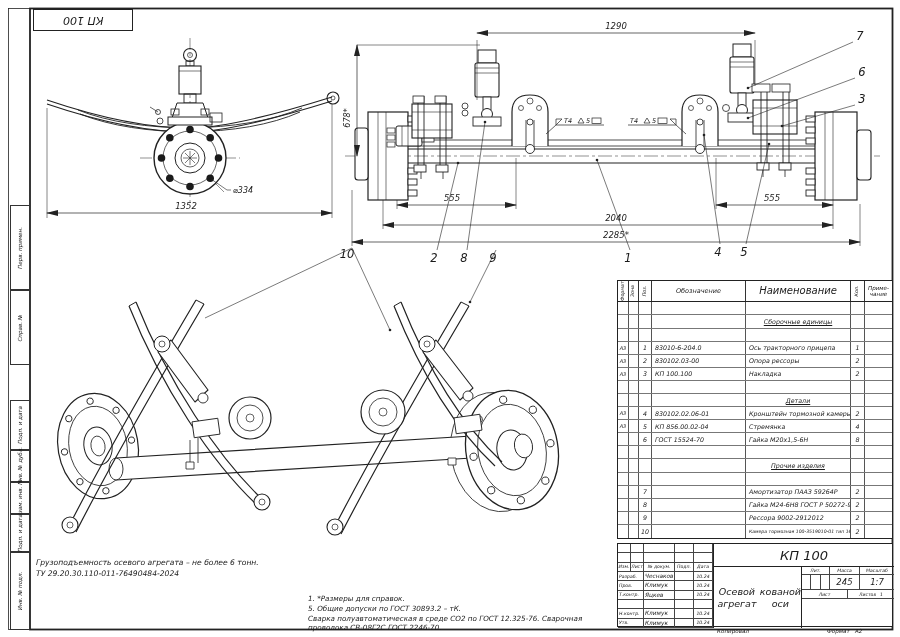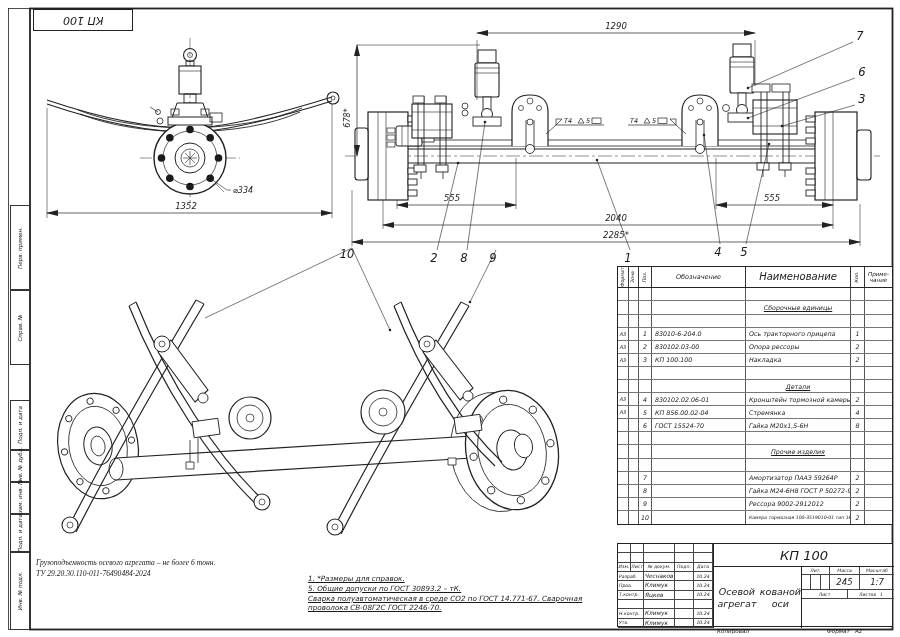--- a/index.html
+++ b/index.html
@@ -8,25 +8,25 @@
   svg{position:absolute;left:0;top:0;}
   
   #corner-box{position:absolute;left:33px;top:9px;width:100px;height:22px;border:1.4px solid #222;
               box-sizing:border-box;display:flex;align-items:center;justify-content:center;}
   #corner-box span{transform:rotate(180deg);font-size:11px;font-style:italic;white-space:nowrap;}
   
   .side-box{position:absolute;left:10px;width:20px;border:1px solid #333;box-sizing:border-box;background:#fff;}
   .side-box span{position:absolute;left:50%;top:50%;transform:translate(-50%,-50%) rotate(-90deg);
                  white-space:nowrap;font-size:5.6px;font-style:italic;}
   
-  #capacity{position:absolute;left:36px;top:557px;font-size:7.6px;font-style:italic;line-height:11px;white-space:nowrap;font-family:Liberation Serif, serif;}
+  #capacity{position:absolute;left:36px;top:557px;font-size:7.6px;font-style:italic;line-height:11px;white-space:nowrap;}
   
-  #notes{position:absolute;left:308px;top:574px;font-size:7.2px;font-style:italic;line-height:9.8px;white-space:nowrap;text-decoration:underline;}
+  #notes{position:absolute;left:308px;top:594px;font-size:7.2px;font-style:italic;line-height:9.8px;white-space:nowrap;}
   
-  #parts-table{position:absolute;left:617px;top:266px;width:276px;height:259px;border:1.5px solid #222;
+  #parts-table{position:absolute;left:617px;top:280px;width:276px;height:259px;border:1.5px solid #222;
                box-sizing:border-box;background:#fff;display:flex;flex-direction:column;}
   .pt-head{display:grid;grid-template-columns:11px 10px 13px 94px 105px 14px 1fr;height:23px;
            border-bottom:1.2px solid #222;}
   .pt-hc{border-right:1px solid #333;position:relative;display:flex;align-items:center;justify-content:center;
          font-size:5.6px;font-style:italic;text-align:center;line-height:6px;}
   .pt-hc:last-child{border-right:none;}
   .pt-hc .rot{transform:rotate(-90deg);white-space:nowrap;font-size:4.8px;}
   #pt-rows{flex:1;display:flex;flex-direction:column;}
   .pt-row{display:grid;grid-template-columns:11px 10px 13px 94px 105px 14px 1fr;height:13.1px;
           border-bottom:0.6px solid #777;box-sizing:border-box;}
@@ -413,21 +413,21 @@
     </div>
 
   <div id="capacity">
     <div>Грузоподъемность осевого агрегата – не более 6 тонн.</div>
     <div>ТУ 29.20.30.110-011-76490484-2024</div>
   </div>
 
   <div id="notes">
     <div>1.  *Размеры для справок.</div>
     <div>5.  Общие допуски по ГОСТ 30893.2 – тК.</div>
-    <div>Сварка полуавтоматическая в среде СО2 по ГОСТ 14.771-67. Сварочная</div>
+    <div>Сварка полуавтоматическая в среде СО2 по ГОСТ 12.325-76. Сварочная</div>
     <div>проволока СВ-08Г2С ГОСТ 2246-70.</div>
   </div>
 
   <div id="parts-table">
     <div class="pt-head">
       <div class="pt-hc">
           <span class="rot">Формат</span>
         </div>
       <div class="pt-hc">
           <span class="rot">Зона</span>

